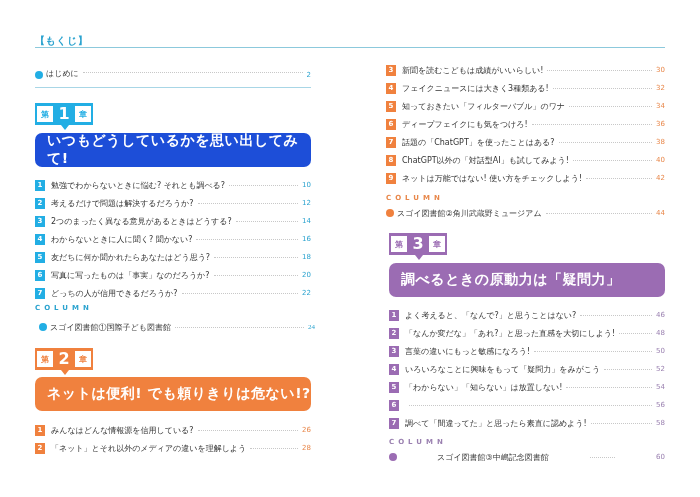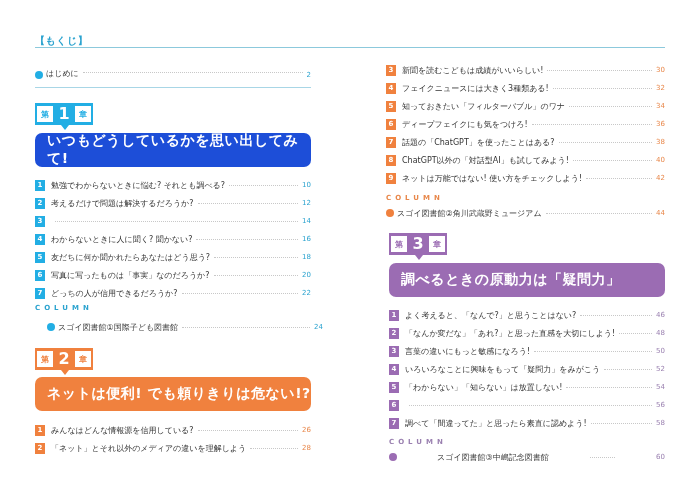--- a/index.html
+++ b/index.html
@@ -62,20 +62,21 @@
     <span class="pg" style="color:#2ba3cf">10</span>
   </div>
   <div class="toc-item">
     <span class="n" style="background:#22aee4">2</span>
     <span class="t">考えるだけで問題は解決するだろうか?</span>
     <span class="leader"></span>
     <span class="pg" style="color:#2ba3cf">12</span>
   </div>
   <div class="toc-item">
     <span class="n" style="background:#22aee4">3</span>
+    <span class="t">2つのまったく異なる意見があるときはどうする?</span>
     <span class="leader"></span>
     <span class="pg" style="color:#2ba3cf">14</span>
   </div>
   <div class="toc-item">
     <span class="n" style="background:#22aee4">4</span>
     <span class="t">わからないときに人に聞く? 聞かない?</span>
     <span class="leader"></span>
     <span class="pg" style="color:#2ba3cf">16</span>
   </div>
   <div class="toc-item">
@@ -92,21 +93,21 @@
   </div>
   <div class="toc-item">
     <span class="n" style="background:#22aee4">7</span>
     <span class="t">どっちの人が信用できるだろうか?</span>
     <span class="leader"></span>
     <span class="pg" style="color:#2ba3cf">22</span>
   </div>
 </div>
 
 <div class="col-label" style="left:35px; top:304px; color:#2ba3cf;">COLUMN</div>
-<div class="col-item" style="left:47px; top:320px; width:276px;">
+<div class="col-item" style="left:39px; top:320px; width:276px;font-family:Liberation Serif, serif;">
   <span class="dot" style="background:#22aee4"></span>
   <span class="t">スゴイ図書館①国際子ども図書館</span>
   <span class="leader"></span>
   <span class="pg" style="color:#2ba3cf">24</span>
 </div>
 
 <div class="ch-tag" style="left:35px; top:348px; background:#f0813e; border-top-color:#f0813e;">
   <span class="box" style="color:#f0813e">第</span>
   <span class="num">2</span>
   <span class="box" style="color:#f0813e">章</span>

